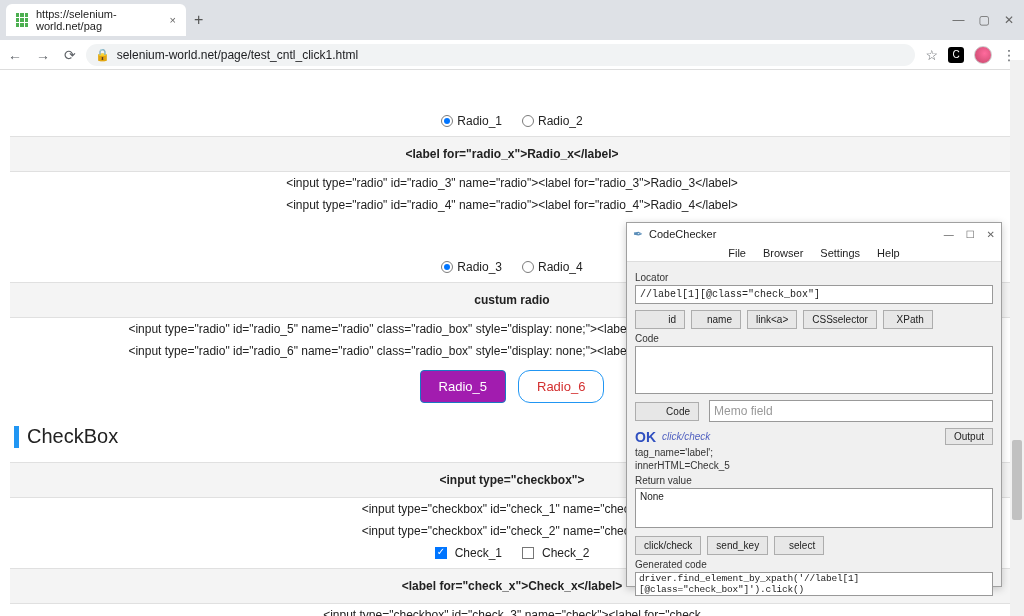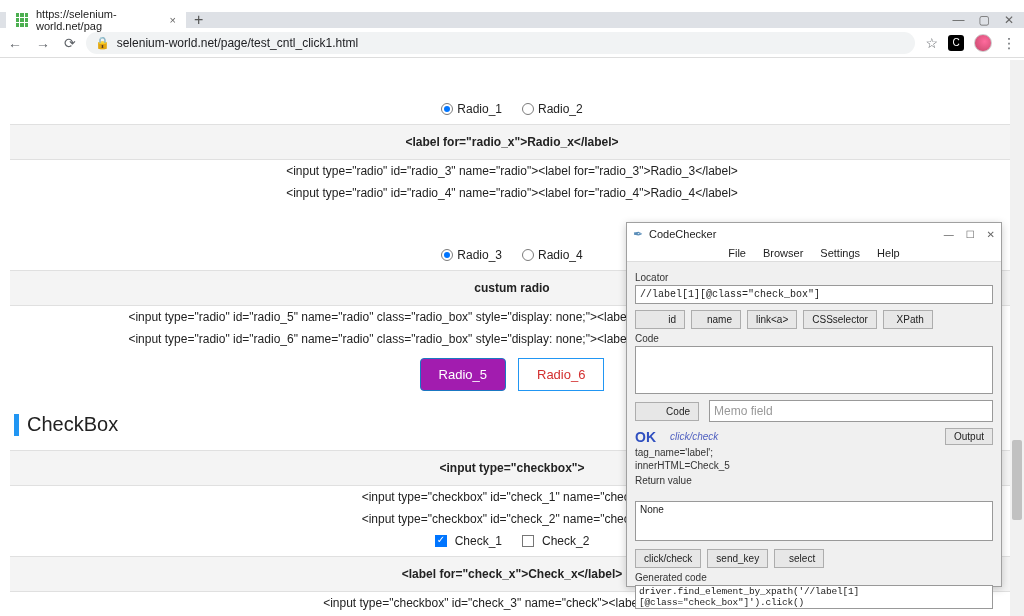--- a/index.html
+++ b/index.html
@@ -1,20 +1,20 @@
 <!DOCTYPE html>
 <html><head>
 <meta charset="utf-8">
 <style>
   * { box-sizing: border-box; margin: 0; padding: 0; }
   body { font-family: "Segoe UI", Meiryo, sans-serif; font-size: 12px; background: #fff; color: #222; width: 1024px; height: 616px; overflow: hidden; position: relative; }
   
   
   .browser-chrome { background: #e8e8e8; }
-  .titlebar { display: flex; align-items: center; height: 16px; background: #dee1e6; margin-top: 12px; }
+  .titlebar { display: flex; align-items: center; height: 40px; background: #dee1e6; }
   .tab { display: flex; align-items: center; background: #fff; border-radius: 6px 6px 0 0; padding: 4px 10px; margin-left: 6px; font-size: 11px; gap: 8px; width: 180px; }
   .favicon { width: 14px; height: 14px; display: grid; grid-template-columns: repeat(3,1fr); gap: 1px; }
   .favicon span { background: #4caf50; }
   .newtab { margin-left: 8px; font-size: 16px; color: #555; }
   .win-controls { margin-left: auto; display: flex; gap: 14px; padding-right: 10px; color: #666; font-size: 12px; }
   .toolbar { display: flex; align-items: center; height: 30px; background: #fff; padding: 0 8px; gap: 10px; border-bottom: 1px solid #ddd; }
   .nav-icons { display: flex; gap: 14px; color: #5f6368; font-size: 14px; }
   .addr { display: flex; align-items: center; flex: 1; background: #f1f3f4; border-radius: 14px; padding: 4px 10px; font-size: 12px; color: #5f6368; gap: 6px; }
   .addr .host { color: #202124; }
   .right-icons { display: flex; gap: 10px; align-items: center; color: #5f6368; font-size: 14px; }
@@ -26,21 +26,21 @@
   .page-inner { padding: 0 10px; }
   .row-bar { background: #f4f4f4; border-top: 1px solid #e0e0e0; border-bottom: 1px solid #e0e0e0; padding: 6px 0; margin-top: 4px; }
   .center { text-align: center; font-size: 12px; padding: 4px 0; font-family: Meiryo, sans-serif; }
   .center.bold { font-weight: bold; }
   .radline { display: flex; justify-content: center; gap: 20px; padding: 4px 0; font-size: 12px; margin-top: 40px; }
   .radio-item { display: flex; align-items: center; gap: 4px; }
   .radio-dot { display:inline-block; width:12px; height:12px; border:1px solid #7b7b7b; border-radius:50%; position:relative; }
   .radio-dot.on::after { content:''; position:absolute; width:6px; height:6px; background:#0075ff; border-radius:50%; top:2px; left:2px; }
   .btn-row { display: flex; justify-content: center; gap: 12px; padding: 8px 0; }
   .btn5 { background: #a21caf; color: #fff; border: 1px solid #1a78c2; border-radius: 4px; padding: 8px 18px; font-size: 13px; }
-  .btn6 { background: #fff; color: #d32f2f; border: 1px solid #2196f3; border-radius: 0; padding: 8px 18px; font-size: 13px; }
+  .btn6 { background: #fff; color: #d32f2f; border: 1px solid #2196f3; border-radius: 12px; padding: 8px 18px; font-size: 13px; }
   
   .section-head { display: flex; align-items: center; gap: 8px; padding: 14px 4px 10px; font-size: 20px; }
   .blue-bar { width: 5px; height: 22px; background: #2196f3; }
   
   .chkline { display: flex; justify-content: center; gap: 20px; padding: 4px 0; font-size: 12px; }
   .chk-item { display: flex; align-items: center; gap: 8px; }
   .chkbox { display:inline-block; width:12px; height:12px; border:1px solid #767676; background:#fff; position:relative; }
   .chkbox.on { background:#0075ff; border-color:#0075ff; }
   .chkbox.on::after { content:'✓'; color:#fff; font-size:10px; position:absolute; top:-2px; left:1px; }
   
@@ -51,26 +51,26 @@
   .checker-wc { margin-left: auto; display: flex; gap: 12px; color: #666; font-size: 10px; }
   .checker-menu { display: flex; gap: 17px; padding: 2px 8px; background: #fff; font-size: 11px; border-bottom: 1px solid #ddd; justify-content: center; }
   .checker-body { padding: 6px 8px; }
   .lbl { font-size: 10px; color: #333; margin-bottom: 2px; margin-top: 4px; display: block; }
   .txtfield { width: 100%; background: #fff; border: 1px solid #999; padding: 3px 4px; font-family: 'Courier New', monospace; font-size: 10px; }
   .btn-row-c { display: flex; gap: 6px; margin-top: 6px; }
   .cbtn { background: #e7e7e7; border: 1px solid #adadad; padding: 3px 8px; font-size: 10px; min-width: 50px; text-align: right; }
   .cbox { width: 100%; height: 48px; background: #fff; border: 1px solid #999; margin-top: 2px; }
   .row-flex { display: flex; align-items: center; gap: 10px; margin-top: 6px; }
   .memo { flex: 1; background: #fff; border: 1px solid #999; padding: 3px 4px; font-family: Liberation Sans, sans-serif; font-size: 12px; color: #999; }
-  .ok-row { display: flex; align-items: center; gap: 14px; margin-top: 6px; }
+  .ok-row { display: flex; align-items: center; gap: 6px; margin-top: 6px; }
   .ok { font-size: 14px; font-weight: bold; color: #3050c0; }
   .click-check { font-size: 10px; color: #5060c0; font-style: italic; }
   .output-btn { margin-left: auto; background: #e7e7e7; border: 1px solid #adadad; padding: 2px 8px; font-size: 10px; }
   .info { font-size: 10px; color: #333; margin-top: 2px; }
-  .retbox { width: 100%; height: 40px; background: #fff; border: 1px solid #999; margin-top: 15px; padding: 2px 4px; font-size: 10px; }
+  .retbox { width: 100%; height: 40px; background: #fff; border: 1px solid #999; margin-top: 2px; padding: 2px 4px; font-size: 10px; }
   .gencode { width: 100%; background: #fff; border: 1px solid #999; padding: 0 3px; font-family: 'Courier New', monospace; font-size: 9.5px; margin-top: 1px; letter-spacing: -0.2px; }
   
   
   .scrollbar { position: absolute; right: 0; top: 60px; width: 14px; height: 556px; background: #f1f1f1; }
   .thumb { position: absolute; right: 2px; width: 10px; background: #c1c1c1; border-radius: 2px; top: 380px; height: 80px; }
 </style>
 </head>
 <body>
 
 <div class="browser-chrome">

